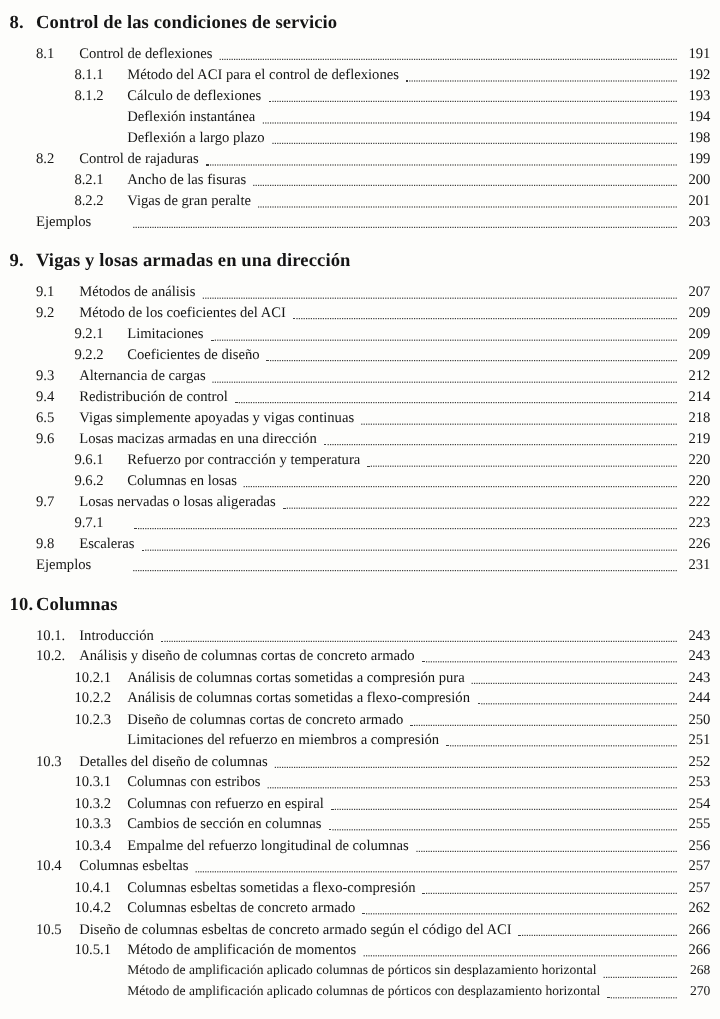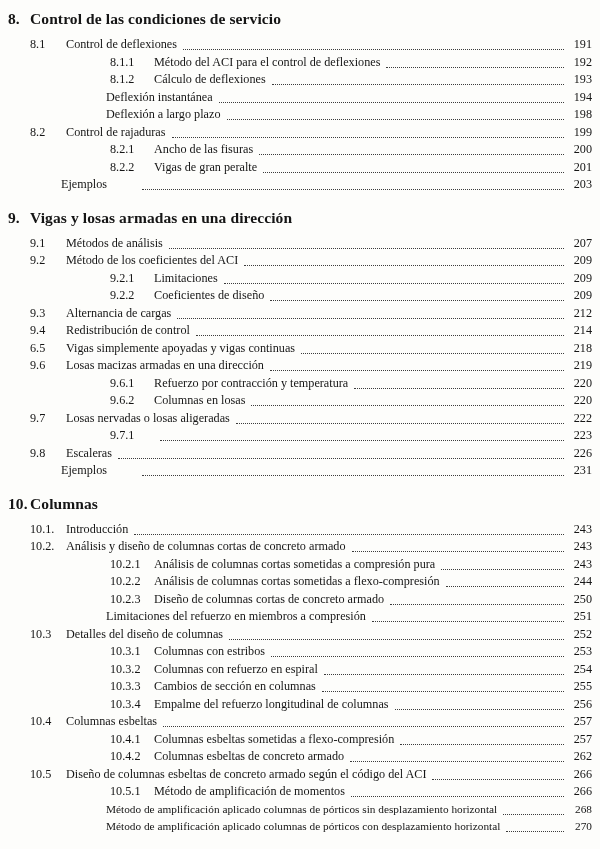--- a/index.html
+++ b/index.html
@@ -30,25 +30,25 @@
 
   .row {
     display: flex;
     align-items: flex-end;
     font-size: 12.2px;
     line-height: 17.5px;
   }
   .lv1 { padding-left: 22px; }
   .lv1 > .num { min-width: 36px; }
   .lv2 { padding-left: 54px; }
-  .lv2 > .num { min-width: 44px; margin-left: 48px; }
+  .lv2 > .num { min-width: 44px; }
   .lv3 { padding-left: 98px; }
 
   .num, .title { white-space: nowrap; }
-  .title.as-label { min-width: 75px; margin-left: 31px; }
+  .title.as-label { min-width: 75px; }
 
   .leader {
     flex: 1 1 auto;
     min-width: 8px;
     border-bottom: 1.7px dotted #3c3c3c;
     margin: 0 3px 3.5px 6px;
   }
   .pg { min-width: 25px; text-align: right; white-space: nowrap; }
 
   .tight { font-size: 11.3px; }

